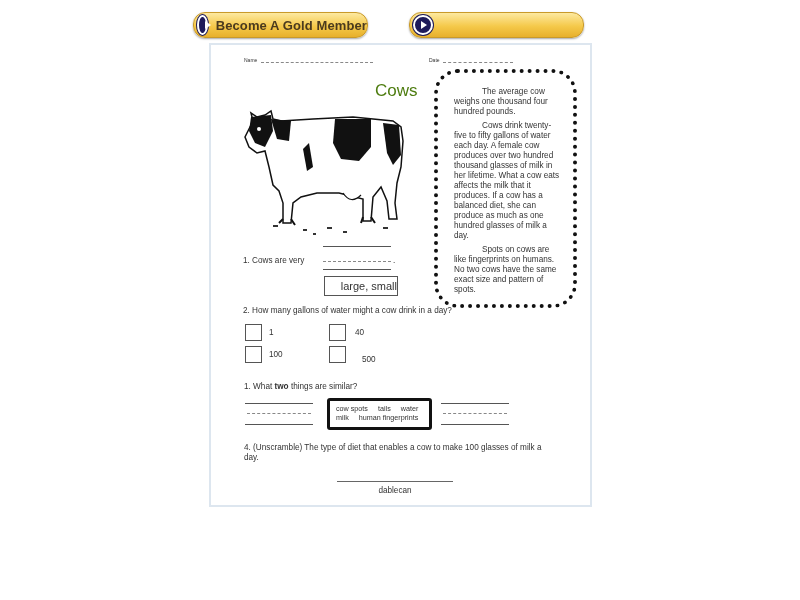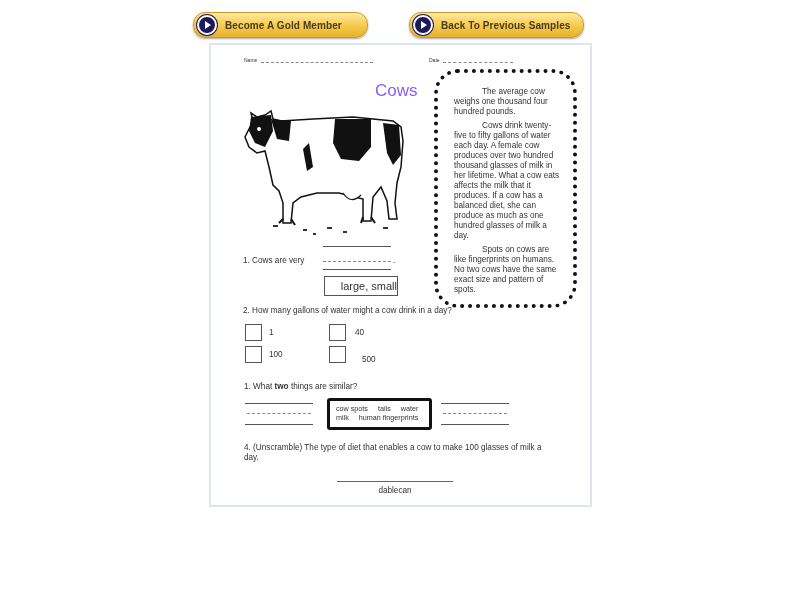--- a/index.html
+++ b/index.html
@@ -6,50 +6,49 @@
   body { width:800px; height:600px; background:#ffffff; position:relative; overflow:hidden;
          font-family:"Liberation Sans", sans-serif; color:#222; }
   .pill { position:absolute; top:12px; height:24px; border-radius:12px;
           background:linear-gradient(#fde9a0, #f5c94a 55%, #e7b02c);
           border:1px solid #c99a2a; box-shadow:0 1px 2px rgba(0,0,0,0.35);
           display:flex; align-items:center; cursor:pointer; }
   .pill .play { width:16px; height:16px; border-radius:50%; background:#1d1a5a;
           border:2px solid #ffffff; box-shadow:0 0 0 1px #1d1a5a; margin-left:3px; position:relative; }
   .pill .play:after { content:""; position:absolute; left:6px; top:4px; border-left:6px solid #fff;
           border-top:4px solid transparent; border-bottom:4px solid transparent; }
-  .pill .lbl { font-size:10px; font-weight:bold; color:#4a3a1e; margin-left:8px; white-space:nowrap; letter-spacing:0.1px; }
+  .pill .lbl { font-size:13px; font-weight:bold; color:#4a3a1e; margin-left:8px; white-space:nowrap; letter-spacing:0.1px; }
   #btn-gold { left:193px; width:173px; }
   #btn-back { left:409px; width:173px; }
 
   .frame { position:absolute; left:209px; top:43px; width:379px; height:460px;
            border:2px solid #dde6ef; background:#fff; }
   .abs { position:absolute; }
   .tiny { font-size:5px; color:#333; }
   .uline { position:absolute; border-bottom:1px solid #777; }
-  .title { font-size:17px; color:#8b5cf6; }
+  .title { font-size:17px; color:#4d7c0f; }
   .bubble { position:absolute; left:223px; top:24px; width:135px; height:231px;
             border:4px dotted #111; border-radius:24px; }
   .btext { position:absolute; left:12px; top:10px; width:114px; font-size:8.2px; line-height:10px; color:#333; }
   .btext p { margin:4px; text-indent:28px; }
   .q { font-size:8.2px; color:#333; }
   .chk { position:absolute; width:15px; height:15px; border:1px solid #555; background:#fff; }
   .boxed { position:absolute; border:1px solid #555; font-size:11px; color:#333; text-align:right; }
   .wordbox { position:absolute; border:3px solid #111; border-radius:3px; font-size:7.2px; color:#333; }
   .dash { position:absolute; border-bottom:1px dashed #888; }
 </style>
 </head>
 <body>
 
 <div id="btn-gold" class="pill">
   <span class="play"></span>
   <span class="lbl">Become A Gold Member</span>
 </div>
 <div id="btn-back" class="pill">
   <span class="play"></span>
-  <span class="lbl">Back To Previous Samples</span>
 </div>
 
 <div class="frame">
 
   <span class="abs tiny" style="left:33px;top:12px;">Name</span>
   <div class="uline" style="left:50px;top:17px;width:112px;border-bottom:1px dashed #888;"></div>
   <span class="abs tiny" style="left:218px;top:12px;">Date</span>
   <div class="uline" style="left:232px;top:17px;width:70px;border-bottom:1px dashed #888;"></div>
 
   <span class="abs title" style="left:164px;top:36px;">Cows</span>

